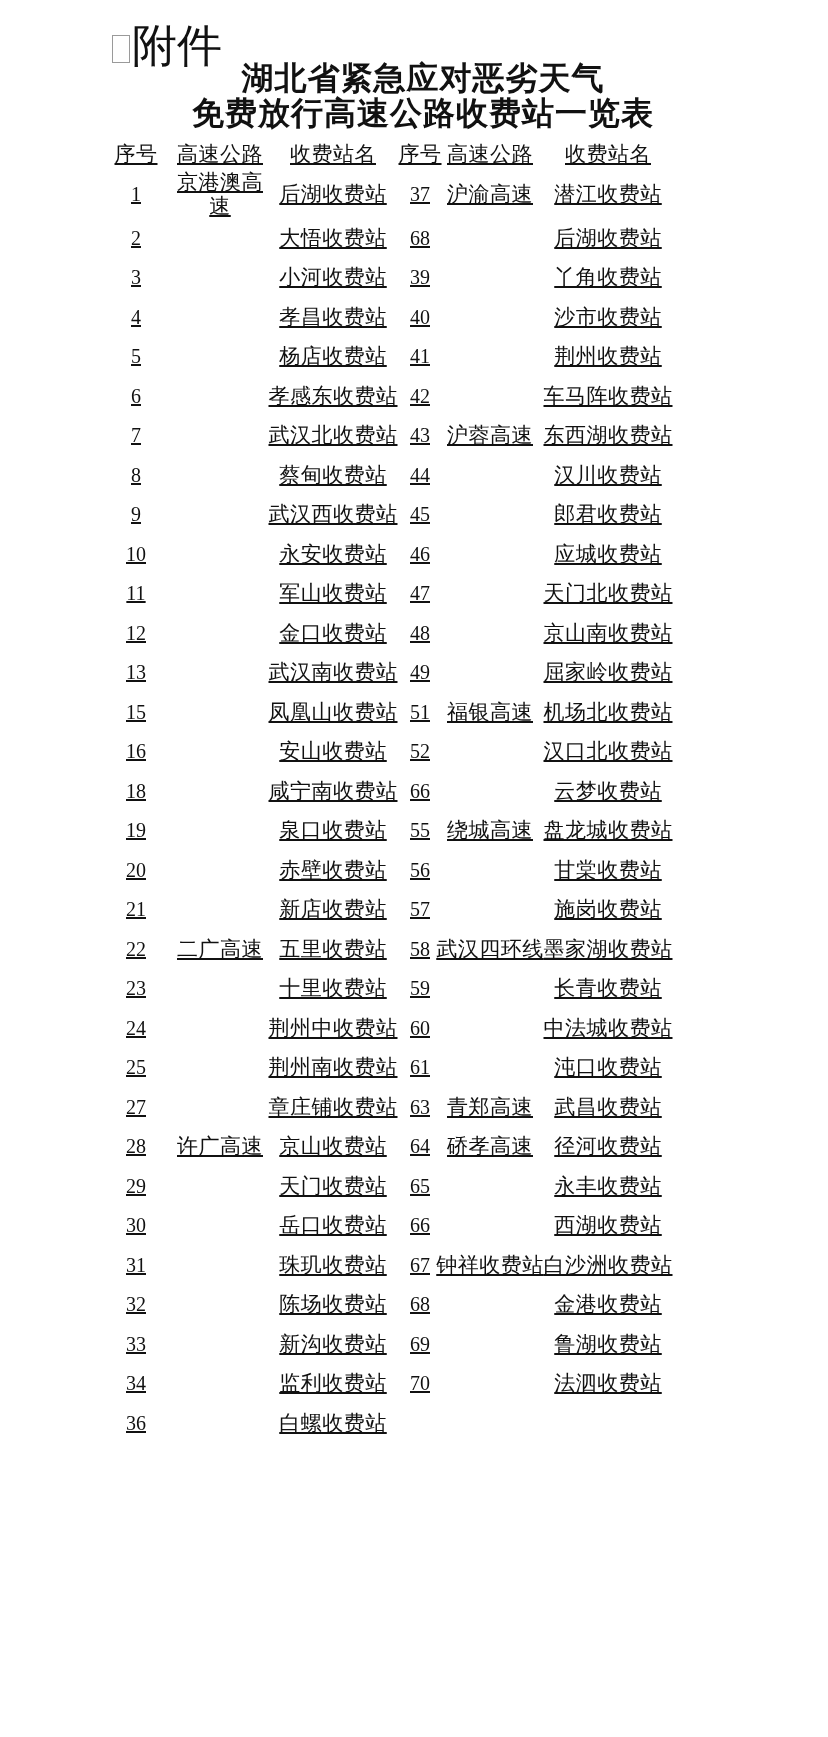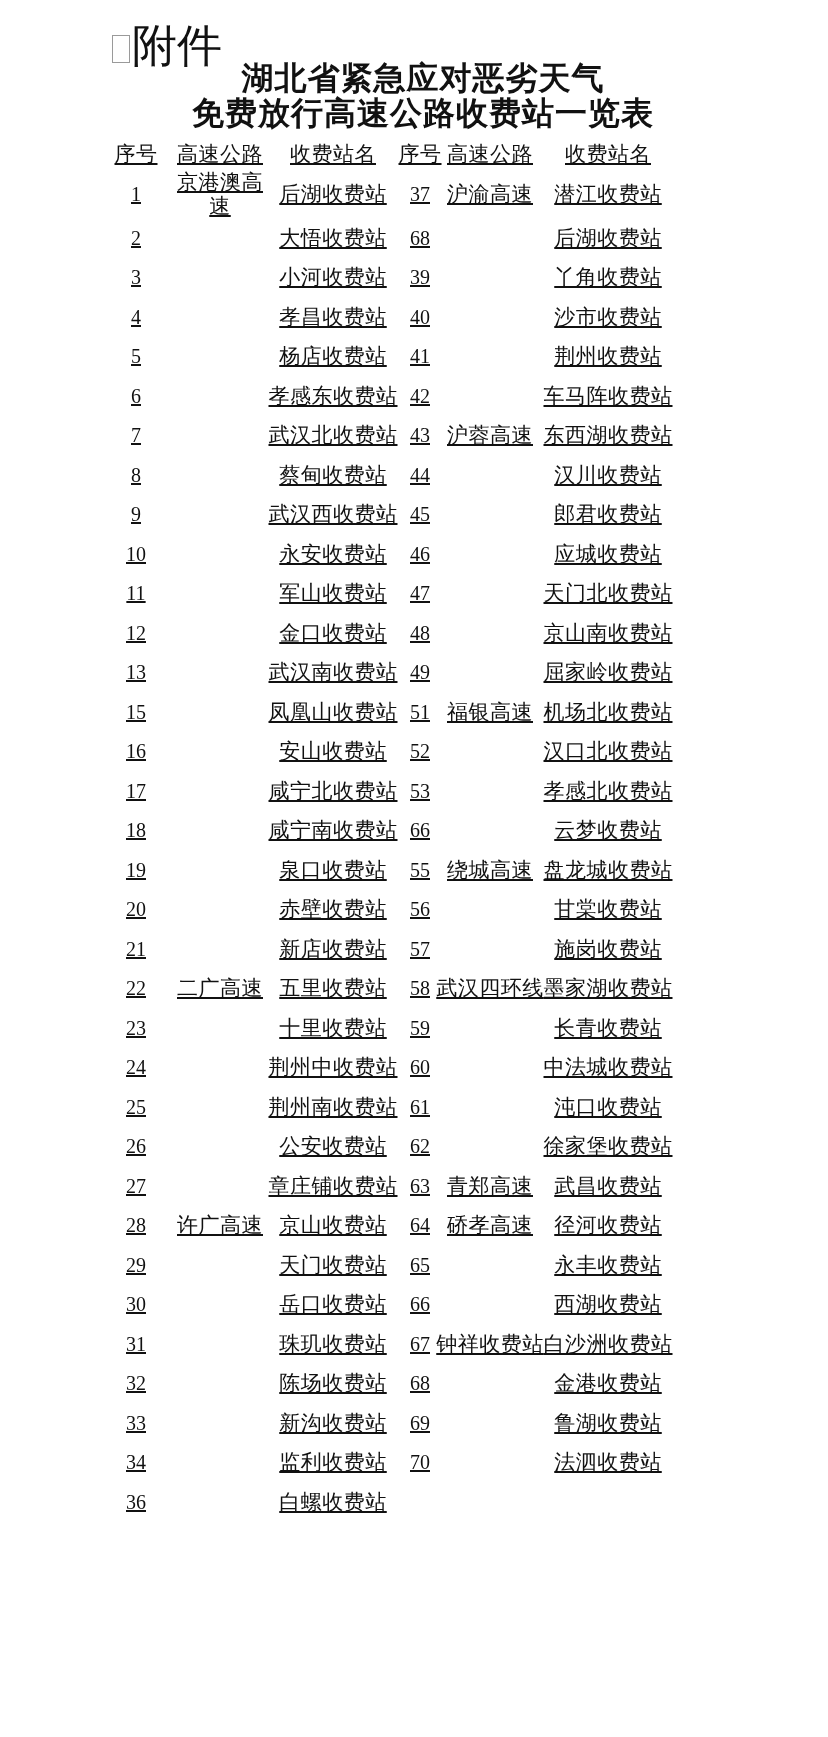--- a/index.html
+++ b/index.html
@@ -207,28 +207,20 @@
       </div>
       <div class="tgrid body-row">
         <div class="cell seq">16</div>
         <div class="cell"></div>
         <div class="cell">安山收费站</div>
         <div class="cell seq">52</div>
         <div class="cell col-hwy-r"></div>
         <div class="cell">汉口北收费站</div>
       </div>
       <div class="tgrid body-row">
-        <div class="cell seq">17</div>
-        <div class="cell"></div>
-        <div class="cell">咸宁北收费站</div>
-        <div class="cell seq">53</div>
-        <div class="cell col-hwy-r"></div>
-        <div class="cell">孝感北收费站</div>
-      </div>
-      <div class="tgrid body-row">
         <div class="cell seq">18</div>
         <div class="cell"></div>
         <div class="cell">咸宁南收费站</div>
         <div class="cell seq">66</div>
         <div class="cell col-hwy-r"></div>
         <div class="cell">云梦收费站</div>
       </div>
       <div class="tgrid body-row">
         <div class="cell seq">19</div>
         <div class="cell"></div>
@@ -279,28 +271,20 @@
       </div>
       <div class="tgrid body-row">
         <div class="cell seq">25</div>
         <div class="cell"></div>
         <div class="cell">荆州南收费站</div>
         <div class="cell seq">61</div>
         <div class="cell col-hwy-r"></div>
         <div class="cell">沌口收费站</div>
       </div>
       <div class="tgrid body-row">
-        <div class="cell seq">26</div>
-        <div class="cell"></div>
-        <div class="cell">公安收费站</div>
-        <div class="cell seq">62</div>
-        <div class="cell col-hwy-r"></div>
-        <div class="cell">徐家堡收费站</div>
-      </div>
-      <div class="tgrid body-row">
         <div class="cell seq">27</div>
         <div class="cell"></div>
         <div class="cell">章庄铺收费站</div>
         <div class="cell seq">63</div>
         <div class="cell col-hwy-r">青郑高速</div>
         <div class="cell">武昌收费站</div>
       </div>
       <div class="tgrid body-row">
         <div class="cell seq">28</div>
         <div class="cell">许广高速</div>

